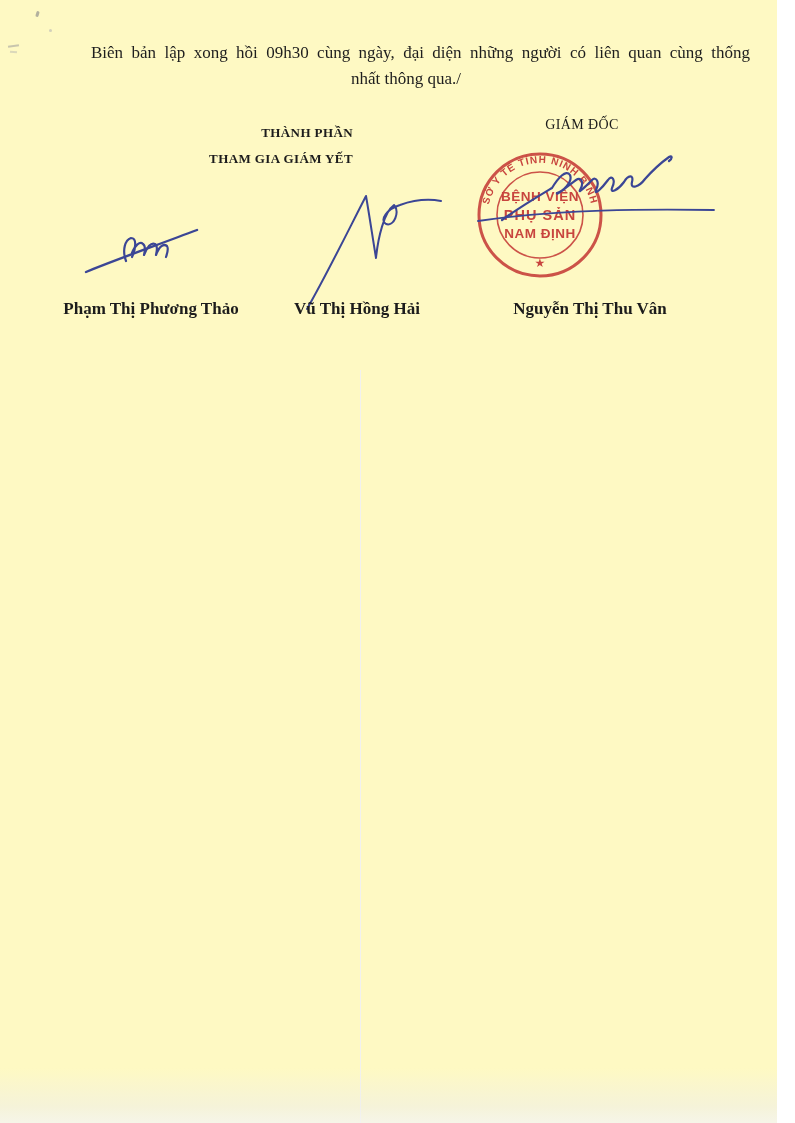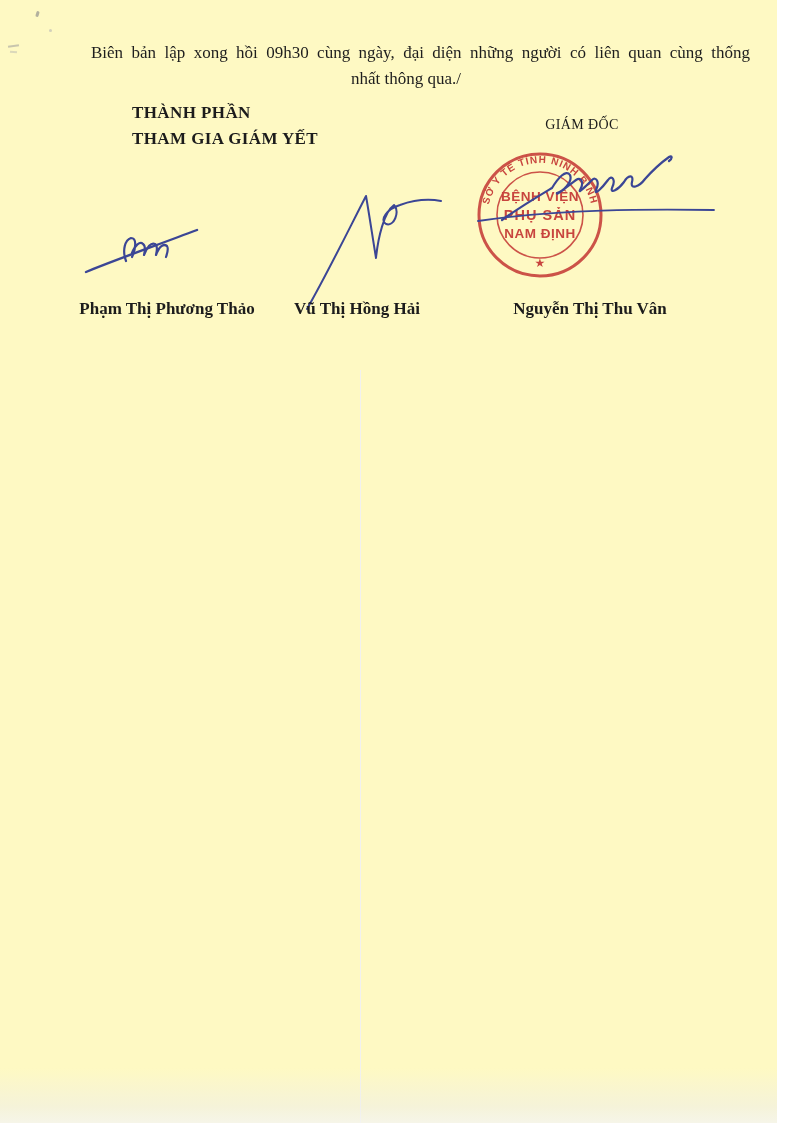--- a/index.html
+++ b/index.html
@@ -23,39 +23,39 @@
     background: linear-gradient(180deg, rgba(240,240,238,0) 0%, rgba(238,238,235,.55) 70%, rgba(244,244,242,.8) 100%); }
 
   .paragraph {
     position: absolute; left: 62px; top: 40px; width: 688px;
     font-size: 17px; line-height: 26px; color: #1e1e1e;
   }
   .para-line1 { text-align: justify; text-align-last: justify; text-indent: 29px; white-space: nowrap0; }
   .para-line2 { text-align: center; }
 
   .heading-left {
-    position: absolute; left: 132px; top: 100px; width: 221px;
-    text-align: left; font-weight: bold; font-size: 17px; line-height: 26px;
+    position: absolute; left: 132px; top: 120px; width: 221px;
+    text-align: right; font-weight: bold; font-size: 13px; line-height: 26px;
     letter-spacing: .4px; color: #1c1c1c;
   }
   .heading-right {
     position: absolute; left: 482px; top: 112px; width: 200px;
     text-align: center; font-weight: normal; font-size: 14px; line-height: 26px;
     letter-spacing: .4px; color: #1c1c1c;
   }
 
   .stamp-svg { position: absolute; left: 468px; top: 143px; z-index: 1; }
   .stamp-center-text { font-family: "Liberation Sans", sans-serif; font-weight: bold; }
   .signatures-svg { position: absolute; left: 0; top: 140px; z-index: 2; }
 
   .signer-name {
     position: absolute; top: 299px; text-align: center;
     font-weight: bold; font-size: 17px; color: #1c1c1c; z-index: 3;
   }
-  .signer-1 { left: 57px;  width: 220px; }
+  .signer-1 { left: 41px;  width: 220px; }
   .signer-2 { left: 267px; width: 180px; }
   .signer-3 { left: 480px; width: 220px; }
 </style>
 </head>
 <body>
 
 <div class="page">
 
   <div class="mark-top-dot1"></div>
   <div class="mark-top-dot2"></div>

